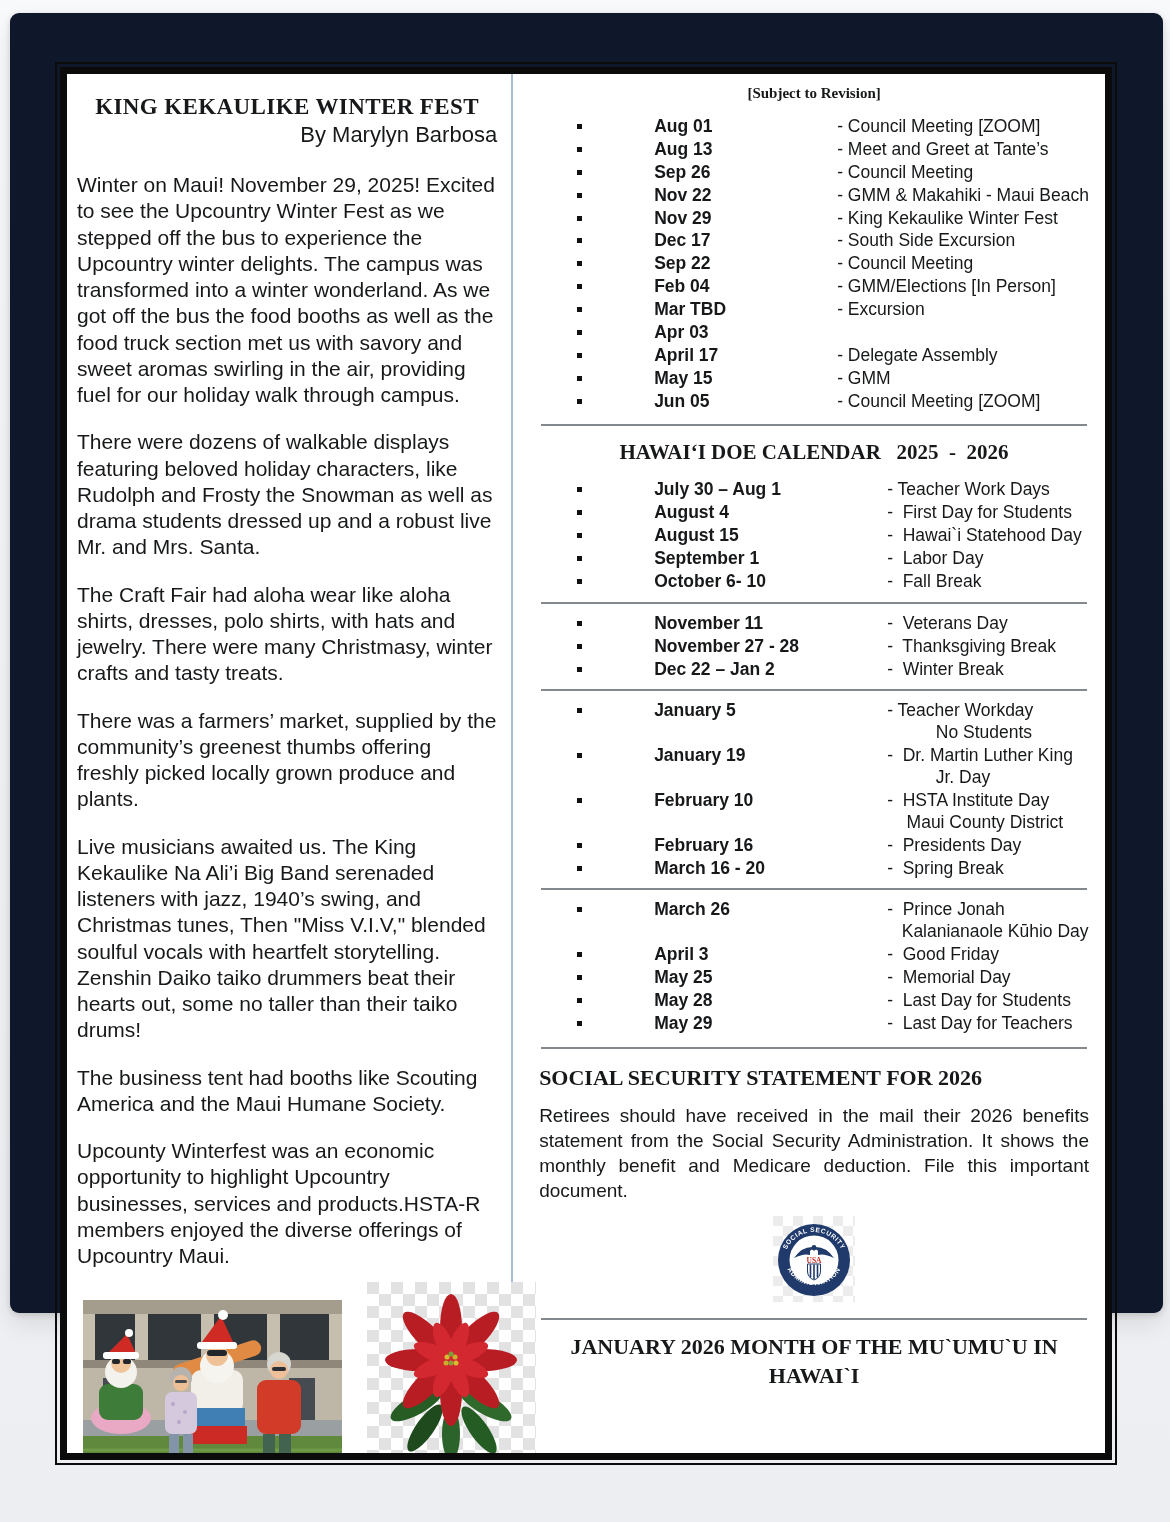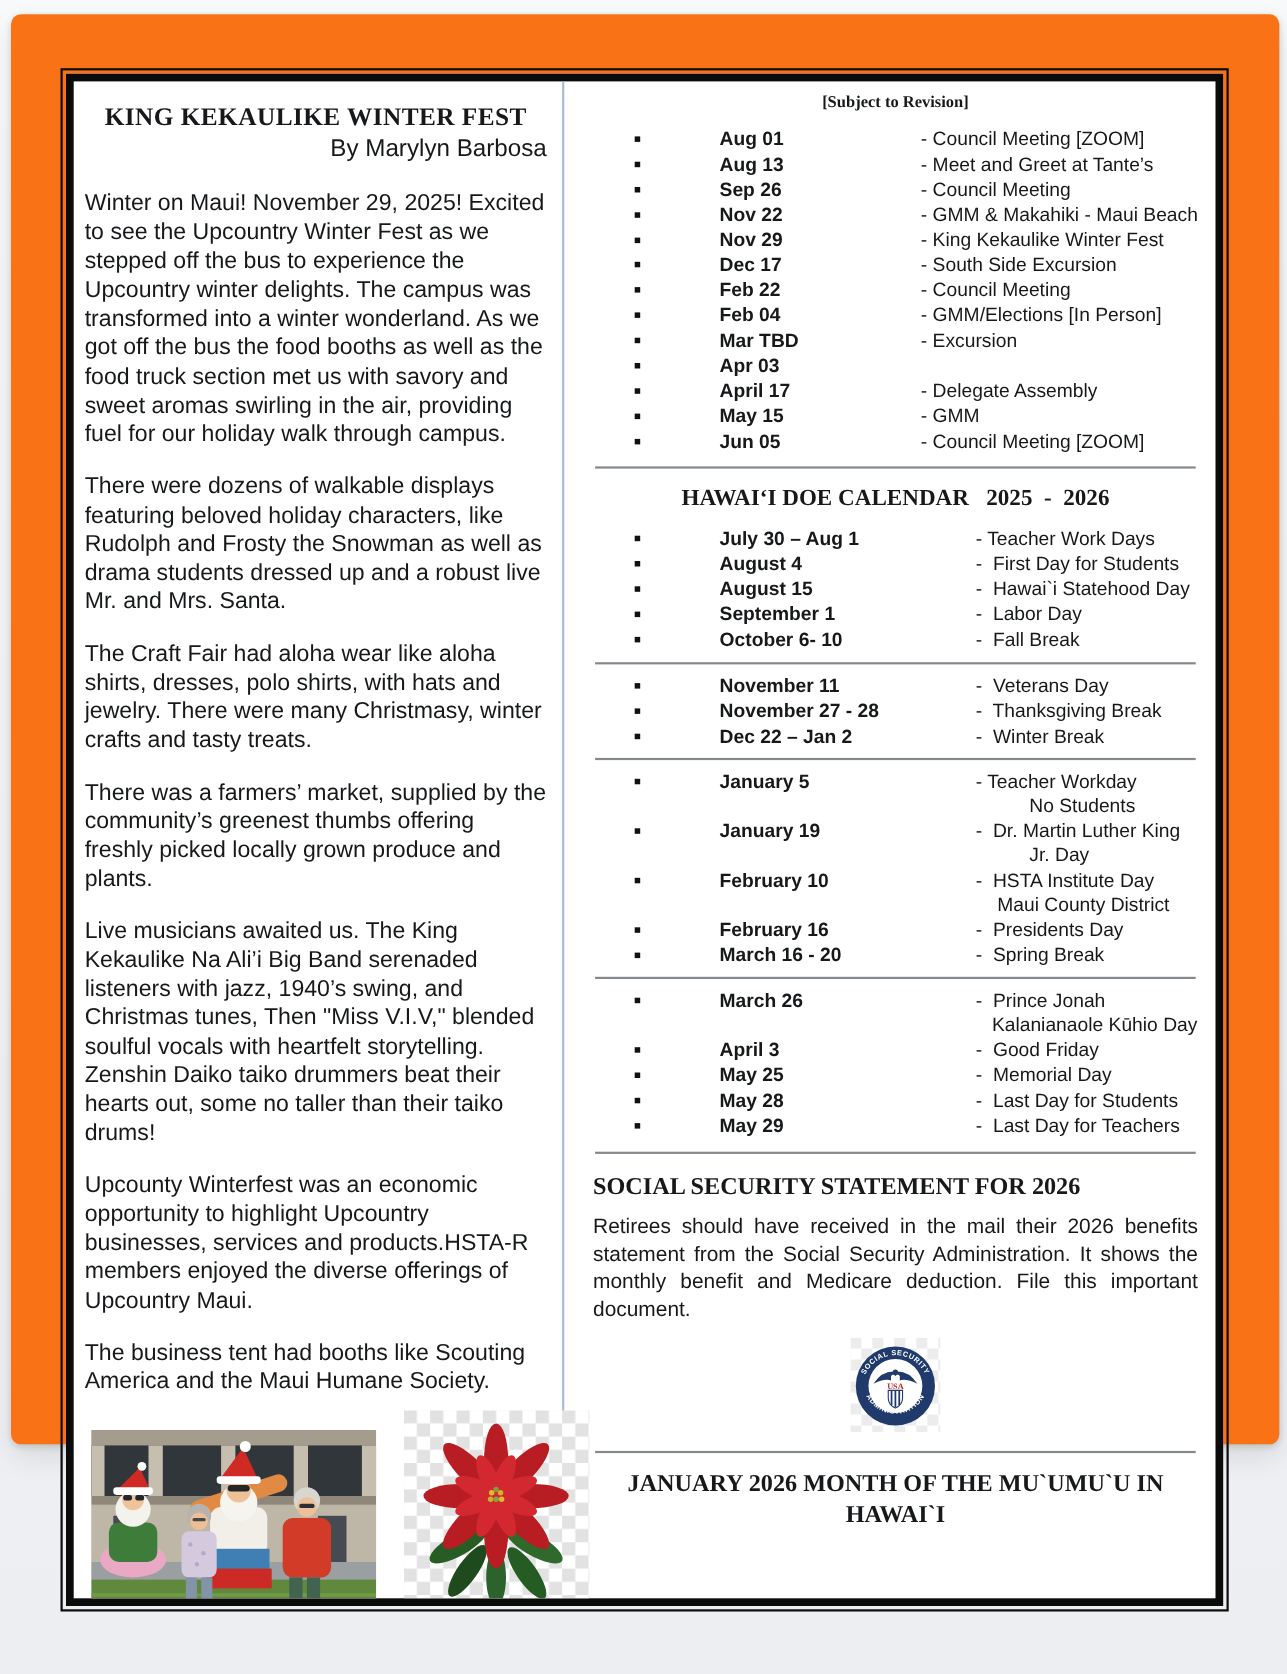--- a/index.html
+++ b/index.html
@@ -1,18 +1,18 @@
 <!DOCTYPE html>
 <html><head>
 <meta charset="utf-8">
 <style>
   html,body{margin:0;padding:0;}
   body{width:1170px;height:1522px;background:linear-gradient(#f8f9fa,#eceef1);
        font-family:"Liberation Sans",sans-serif;color:#16181a;position:relative;overflow:hidden;}
-  .page{position:absolute;left:10px;top:13px;width:1153px;height:1300px;background:#f97316;
+  .page{position:absolute;left:10px;top:13px;width:1153px;height:1300px;background:#0f172a;
         border-radius:9px;box-shadow:0 2px 6px rgba(0,0,0,.14),0 12px 26px rgba(0,0,0,.09);}
   .frame-outer{position:absolute;left:45px;top:49px;width:1062px;height:1403px;
         border:2px solid #0b0b0b;padding:3px;box-sizing:border-box;}
   .frame-inner{width:100%;height:100%;border:7px solid #0b0b0b;box-sizing:border-box;
         display:flex;overflow:hidden;background:#fff;}
   .col-left{width:526px;box-sizing:border-box;padding:10px 14px 0 10px;border-right:2px solid #a9bdd6;}
   .col-right{flex:1;box-sizing:border-box;padding:8px 16px 0 26px;}
 
   .title{font-family:"Liberation Serif",serif;font-size:23px;font-weight:bold;text-align:center;
         margin:10px 0 2px;letter-spacing:.4px;}
@@ -59,23 +59,23 @@
             <p class="para">Winter on Maui! November 29, 2025! Excited to see the Upcountry Winter Fest as we stepped off the bus to experience the Upcountry winter delights. The campus was transformed into a winter wonderland. As we got off the bus the food booths as well as the food truck section met us with savory and sweet aromas swirling in the air, providing fuel for our holiday walk through campus.</p>
 
             <p class="para">There were dozens of walkable displays featuring beloved holiday characters, like Rudolph and Frosty the Snowman as well as drama students dressed up and a robust live Mr. and Mrs. Santa.</p>
 
             <p class="para">The Craft Fair had aloha wear like aloha shirts, dresses, polo shirts, with hats and jewelry. There were many Christmasy, winter crafts and tasty treats.</p>
 
             <p class="para">There was a farmers’ market, supplied by the community’s greenest thumbs offering freshly picked locally grown produce and plants.</p>
 
             <p class="para">Live musicians awaited us. The King Kekaulike Na Ali’i Big Band serenaded listeners with jazz, 1940’s swing, and Christmas tunes, Then "Miss V.I.V," blended soulful vocals with heartfelt storytelling. Zenshin Daiko taiko drummers beat their hearts out, some no taller than their taiko drums!</p>
 
+            <p class="para">The business tent had booths like Scouting America and the Maui Humane Society.</p>
+
             <p class="para">Upcounty Winterfest was an economic opportunity to highlight Upcountry businesses, services and products.HSTA-R members enjoyed the diverse offerings of Upcountry Maui.</p>
-
-            <p class="para">The business tent had booths like Scouting America and the Maui Humane Society.</p>
           </div>
 
         <div class="photos">
 
           <svg class="photo" style="left:6px;top:10px" width="259" height="183" viewBox="0 0 259 183" role="img" aria-label="Two HSTA-R members posing with inflatable beach Santas in front of a school building">
             <rect width="259" height="183" fill="#b8b1a3"></rect>
             <rect width="259" height="14" fill="#a49c8d"></rect>
             <rect y="14" width="259" height="46" fill="#31363b"></rect>
             <rect x="0" y="14" width="12" height="46" fill="#c6bfb0"></rect>
               <rect x="52" y="14" width="13" height="46" fill="#c6bfb0"></rect>
@@ -306,21 +306,21 @@
               <span class="bullet"></span>
               <span class="date">Dec 17</span>
               <span class="descs">
                 <span class="desc">- South Side Excursion</span>
 
               </span>
             </div>
 
             <div class="row">
               <span class="bullet"></span>
-              <span class="date">Feb 22</span>
+              <span class="date">Sep 22</span>
               <span class="descs">
                 <span class="desc">- Council Meeting</span>
 
               </span>
             </div>
 
             <div class="row">
               <span class="bullet"></span>
               <span class="date">Feb 04</span>
               <span class="descs">

